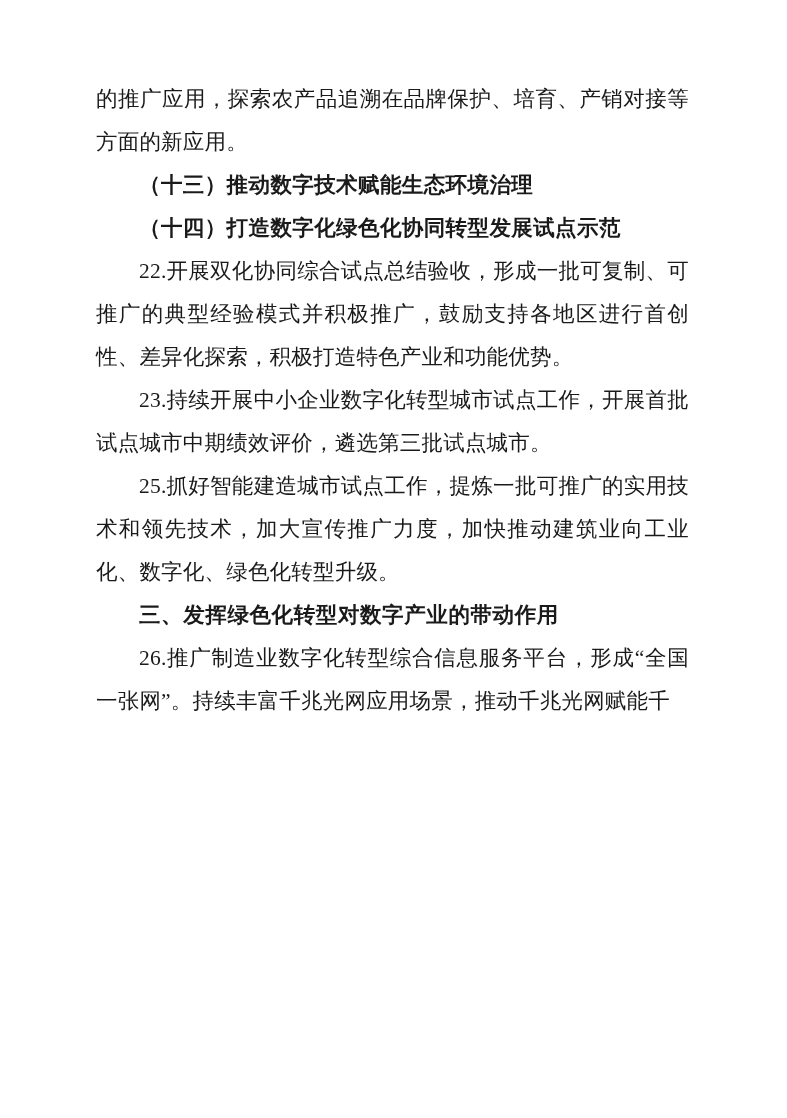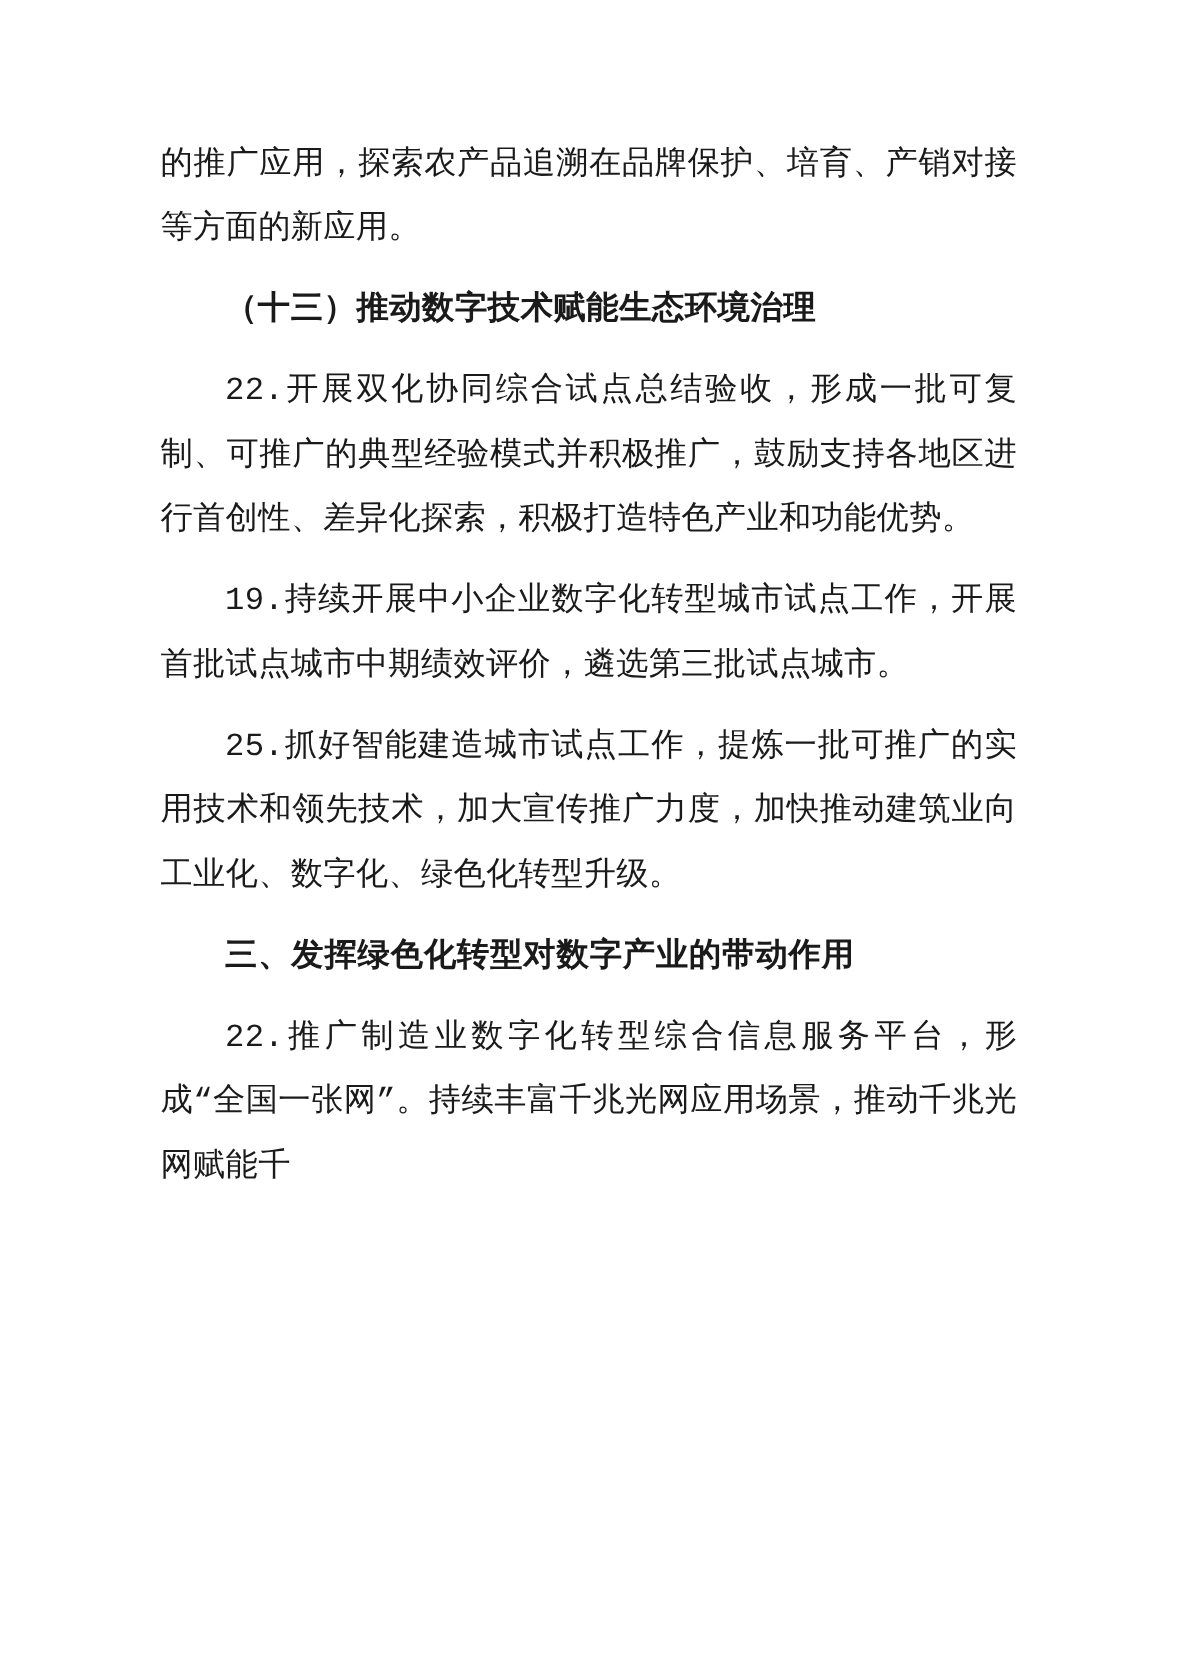--- a/index.html
+++ b/index.html
@@ -22,22 +22,21 @@
     background: #ffffff;
   }
   .doc-body {
     font-size: 21.5px;
     line-height: 43px;
     text-align: justify;
     text-justify: inter-ideograph;
     letter-spacing: 0.2px;
   }
   p {
-    margin: 11px;
-    font-family: Liberation Mono, monospace;
+    margin: 0;
   }
   .indent {
     text-indent: 2em;
   }
   .heading-2 {
     font-weight: bold;
     text-indent: 2em;
     letter-spacing: 0.6px;
   }
   .heading-3 {
@@ -53,27 +52,28 @@
 <body>
 
 <div class="page">
   <div class="doc-body">
 
     <p class="no-indent">的推广应用，探索农产品追溯在品牌保护、培育、产销对接等方面的新应用。</p>
 
     <p class="heading-3">（十三）推动数字技术赋能生态环境治理</p>
 
 
+    <p class="heading-3">（十四）打造数字化绿色化协同转型发展试点示范</p>
 
     <p class="indent">22.开展双化协同综合试点总结验收，形成一批可复制、可推广的典型经验模式并积极推广，鼓励支持各地区进行首创性、差异化探索，积极打造特色产业和功能优势。</p>
 
-    <p class="indent">19.持续开展中小企业数字化转型城市试点工作，开展首批试点城市中期绩效评价，遴选第三批试点城市。</p>
+    <p class="indent">23.持续开展中小企业数字化转型城市试点工作，开展首批试点城市中期绩效评价，遴选第三批试点城市。</p>
 
 
     <p class="indent">25.抓好智能建造城市试点工作，提炼一批可推广的实用技术和领先技术，加大宣传推广力度，加快推动建筑业向工业化、数字化、绿色化转型升级。</p>
 
     <p class="heading-2">三、发挥绿色化转型对数字产业的带动作用</p>
 
 
-    <p class="indent">22.推广制造业数字化转型综合信息服务平台，形成“全国一张网”。持续丰富千兆光网应用场景，推动千兆光网赋能千</p>
+    <p class="indent">26.推广制造业数字化转型综合信息服务平台，形成“全国一张网”。持续丰富千兆光网应用场景，推动千兆光网赋能千</p>
 
   </div>
 </div>
 
 </body></html>

